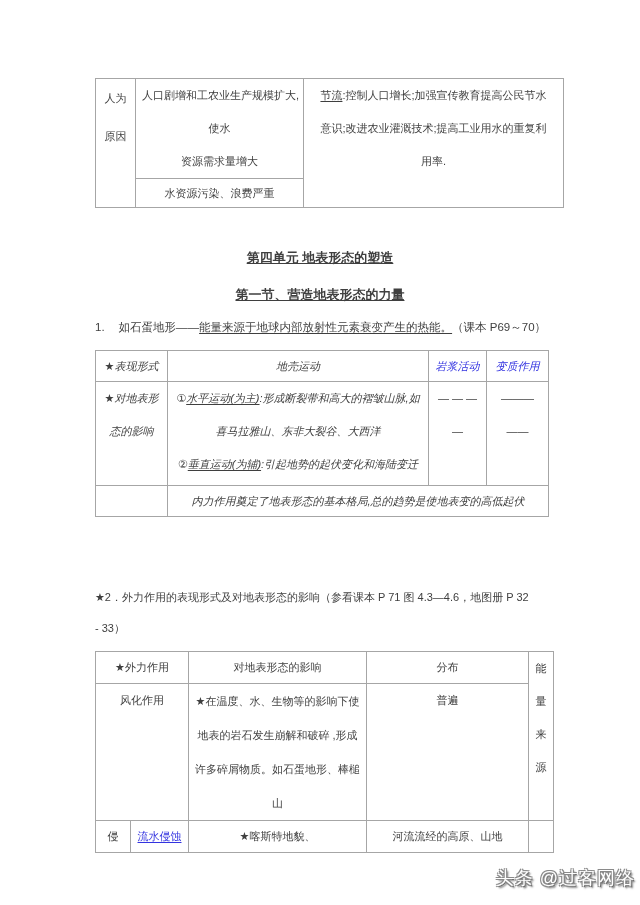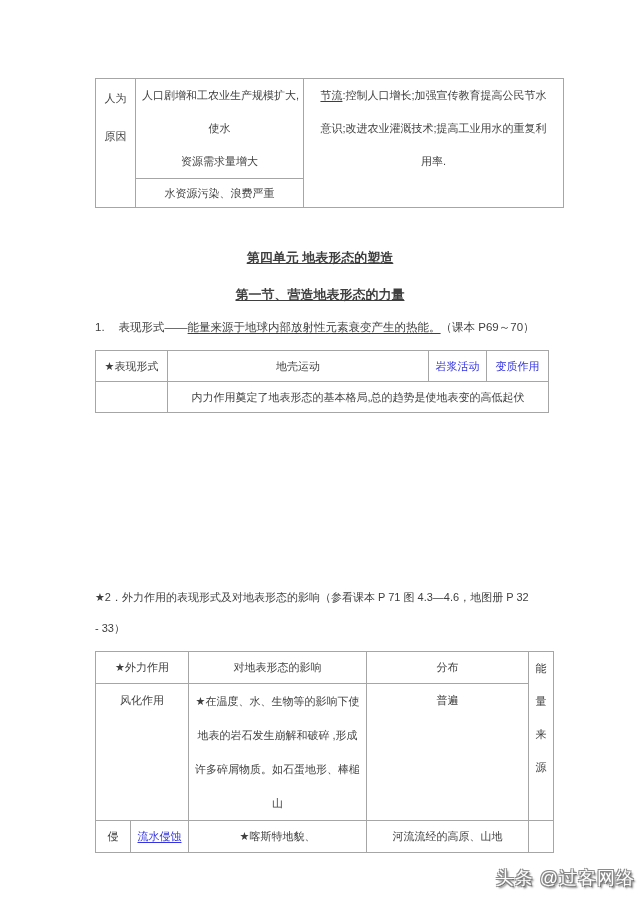--- a/index.html
+++ b/index.html
@@ -15,21 +15,21 @@
   .lh28{line-height:28px}.lh30{line-height:30px}.lh31{line-height:31px}
   .lh33{line-height:33px}.lh34{line-height:34px}.lh38{line-height:38px}
   .h28{height:28px}.h30{height:30px}.h31{height:31px}.h99{height:99px}
   .h103{height:103px}.h136{height:136px}
   .center{text-align:center}
   .pt2{padding-top:2px}
   .dash{padding-top:36px}
   .u{text-decoration:underline;text-underline-offset:2px;}
   .link{color:#3333e0;}
   .t1{left:95px;top:78px;width:468px;}
-  .t2{left:95px;top:350px;width:453px;}
+  .t2{left:95px;top:350px;width:453px;font-style:italic;}
   .t3{left:95px;top:651px;width:458px;}
   .vert{line-height:33px;text-align:center;padding:0 2px;}
   .h1,.h2{position:absolute;left:0;width:640px;text-align:center;font-weight:bold;font-size:13px;line-height:16px;text-decoration:underline;}
   .h1{top:250px}.h2{top:287px}
   .p1{position:absolute;left:95px;top:319px;font-size:11.5px;line-height:16px;white-space:pre;}
   .p1 .num{margin-right:14px;}
   .p2{position:absolute;left:95px;top:582px;font-size:11px;line-height:31px;white-space:pre;}
   .wm{
     position:absolute;top:866px;right:5px;font-size:18px;font-weight:normal;letter-spacing:1px;
     color:#ffffff;
@@ -60,35 +60,46 @@
     </tr>
     <tr>
       <td class="lh28 h28">水资源污染、浪费严重</td>
     </tr>
   </tbody>
     </table>
 
   <div class="h1">第四单元 地表形态的塑造</div>
   <div class="h2">第一节、营造地表形态的力量</div>
 
-  <div class="p1"><span class="num">1.</span><span>表现形式——</span><span class="u">能量来源于地球内部放射性元素衰变产生的热能。</span><span>（课本 P69～70）</span></div>
+  <div class="p1"><span class="num">1.</span><span>如石蛋地形——</span><span class="u">能量来源于地球内部放射性元素衰变产生的热能。</span><span>（课本 P69～70）</span></div>
 
   <table class="t t2">
     <colgroup>
         <col style="width:72px">
         <col style="width:261px">
         <col style="width:58px">
         <col style="width:62px">
       </colgroup>
     <tbody>
         <tr>
       <td class="lh30 h30">★表现形式</td>
       <td class="lh30">地壳运动</td>
       <td class="lh30 center"><span class="link">岩浆活动</span></td>
       <td class="lh30 center"><span class="link">变质作用</span></td>
+    </tr>
+    <tr>
+      <td class="lh33 pt2 h103">★对地表形
+态的影响</td>
+      <td class="lh33 pt2"><span>①</span><span class="u">水平运动(为主)</span><span>:形成断裂带和高大的褶皱山脉,如
+喜马拉雅山、东非大裂谷、大西洋
+</span><span>②</span><span class="u">垂直运动(为辅)</span><span>:引起地势的起伏变化和海陆变迁</span></td>
+      <td class="lh33 dash">— — —
+—</td>
+      <td class="lh33 dash">———
+——</td>
     </tr>
     <tr>
       <td class="h30"></td>
       <td class="lh30" colspan="3">内力作用奠定了地表形态的基本格局,总的趋势是使地表变的高低起伏</td>
     </tr>
   </tbody>
     </table>
 
   <div class="p2">★2．外力作用的表现形式及对地表形态的影响（参看课本 P 71 图 4.3—4.6，地图册 P 32
 - 33）</div>

